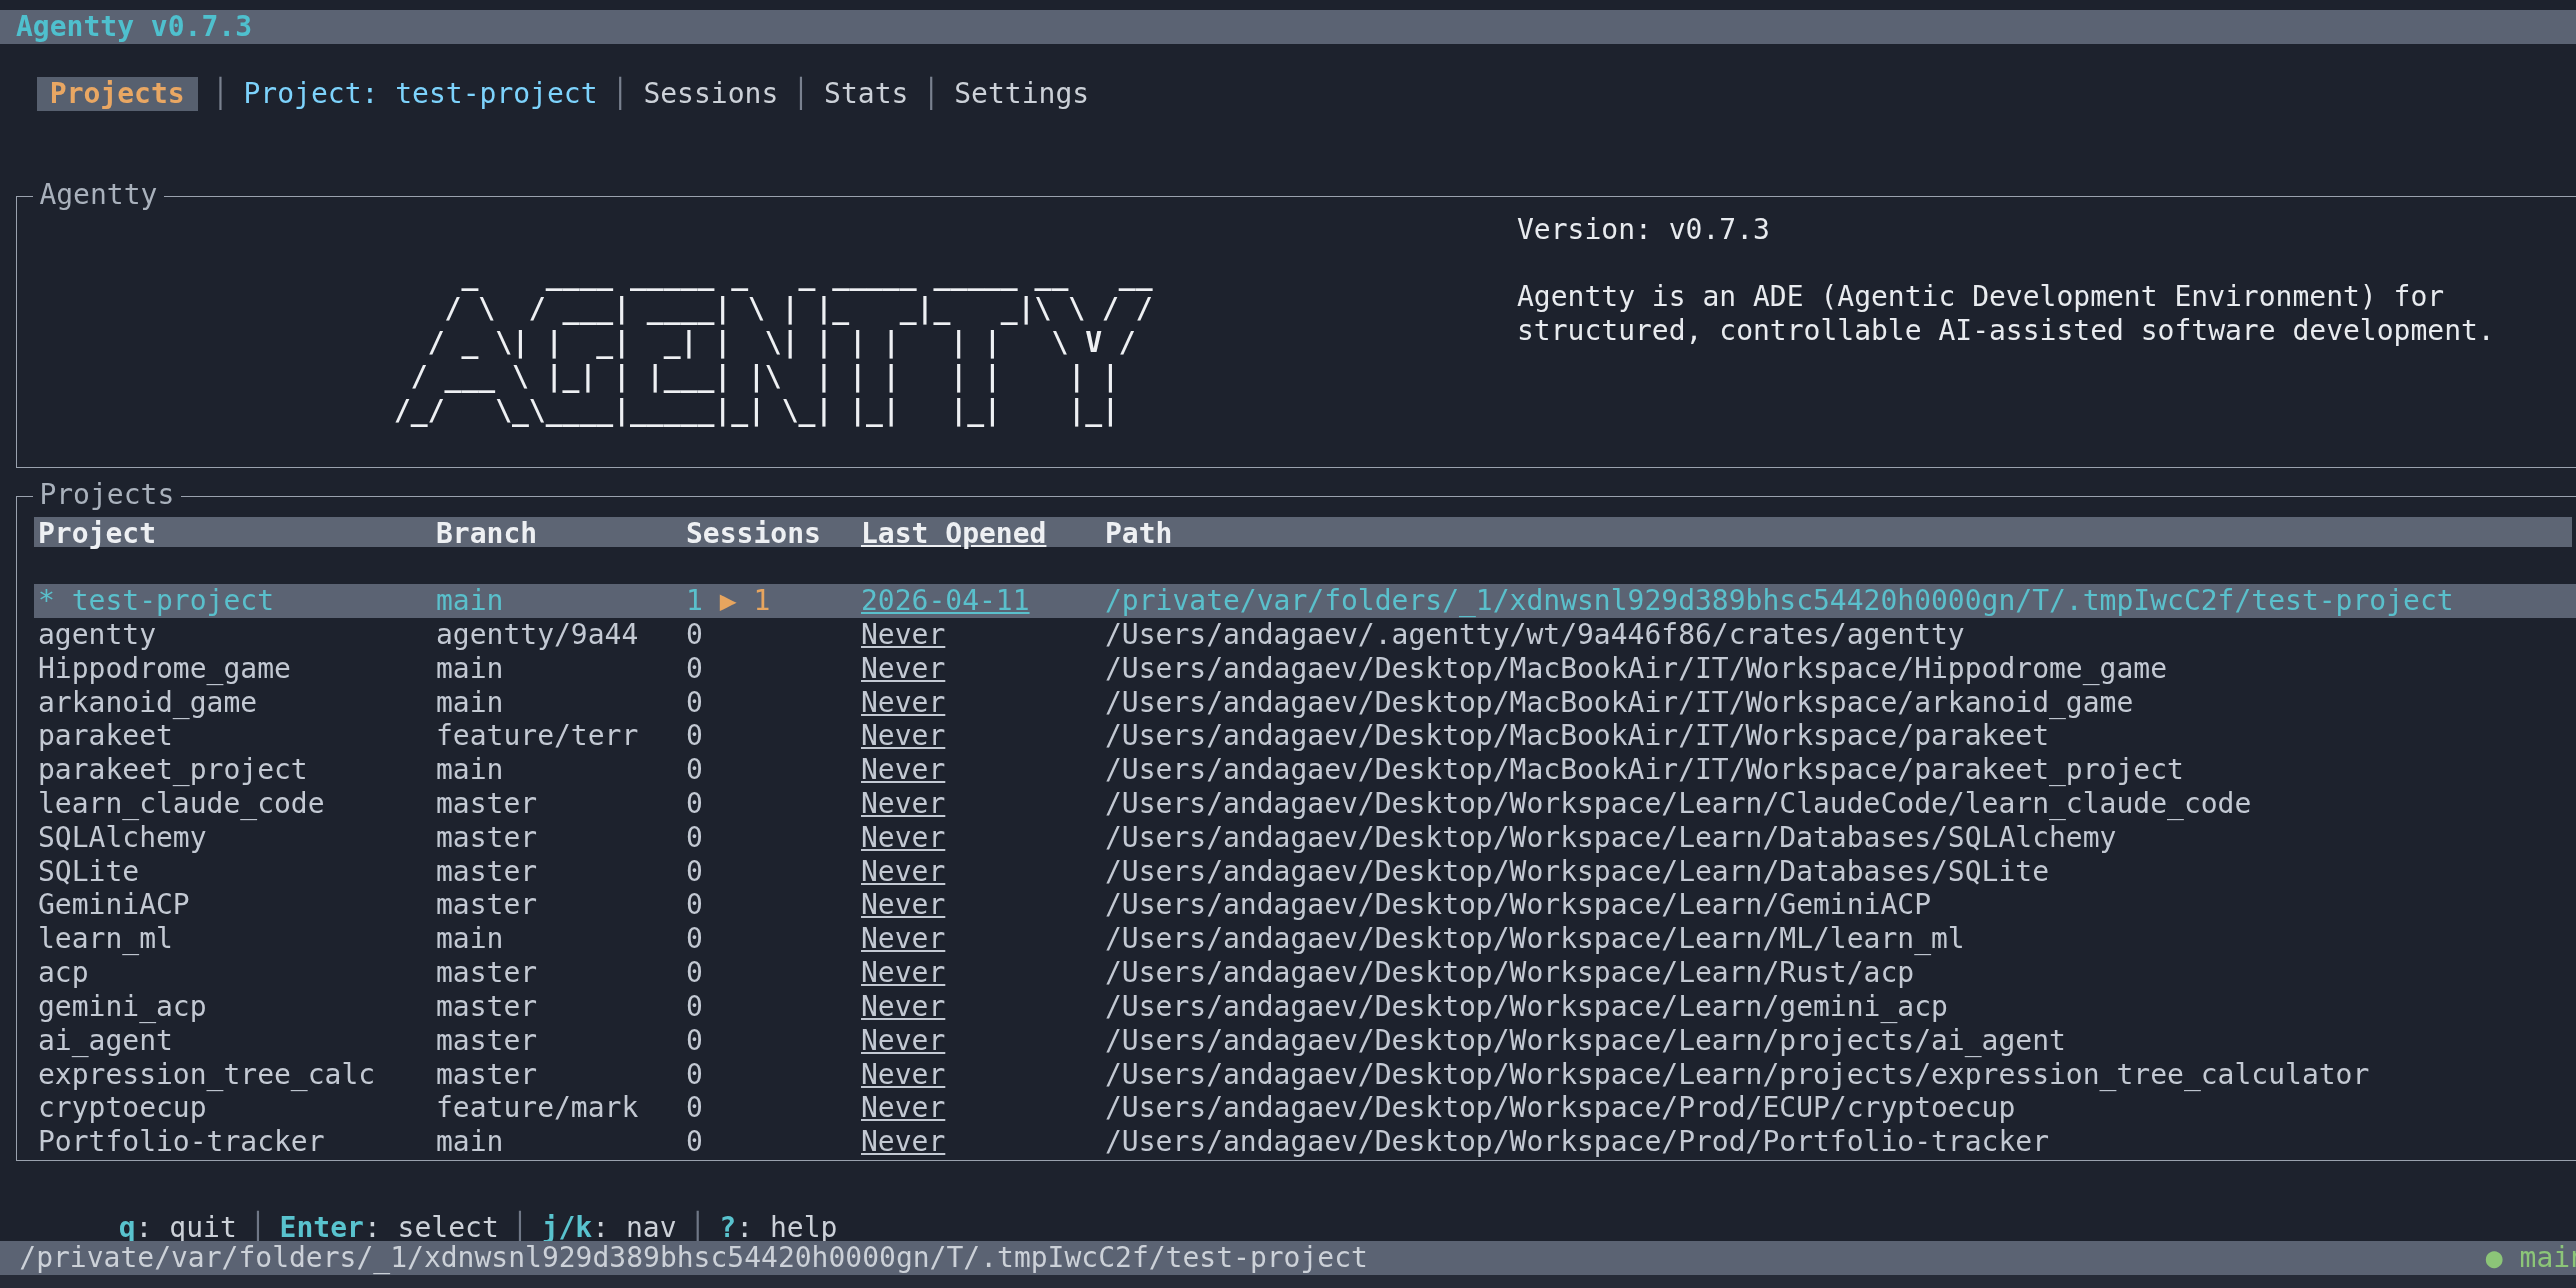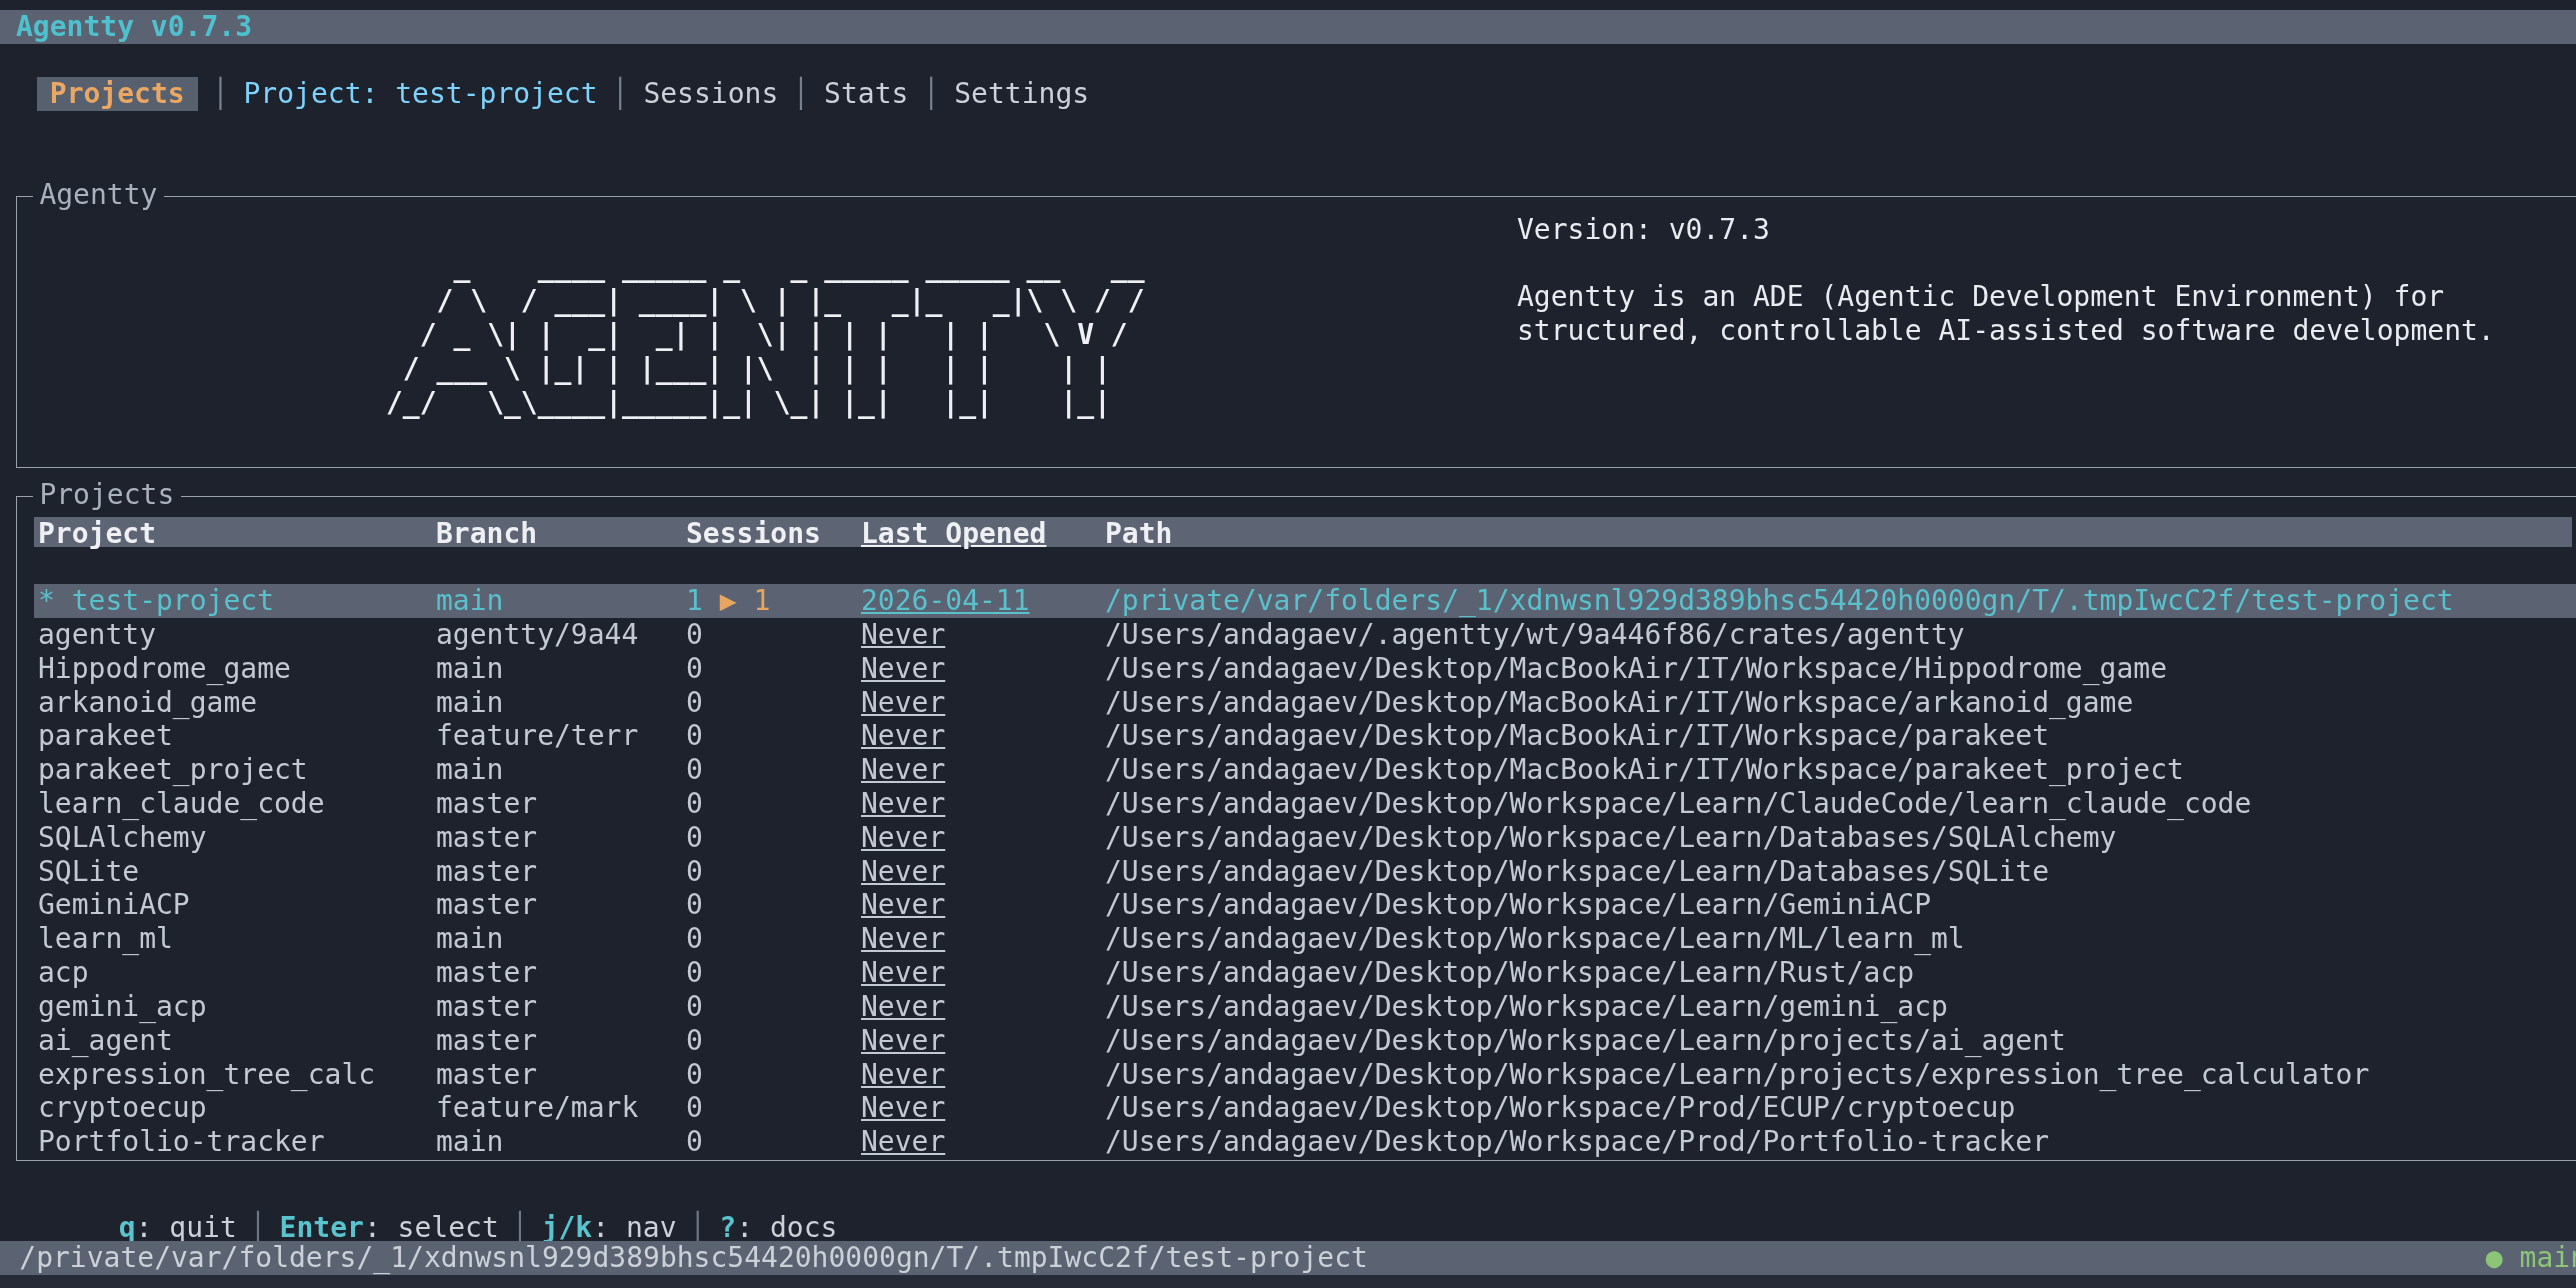--- a/index.html
+++ b/index.html
@@ -20,21 +20,21 @@
   .tab-active-projects{background:#57606f;color:#e9a763;font-weight:bold;padding:0 13px;}
   .tab-project{color:#7dd3fc;font-weight:normal;text-align:right;}
   .tab-plain{color:#ccd1d8;}
   .tabsep{color:#79818f;margin:0 14.5px;}
   
   .tuibox{border:1.6px solid #9aa2ae;}
   .box-agentty{left:16px;top:196px;width:2537px;height:270px;}
   .box-projects{left:16px;top:496px;width:2537px;height:663px;}
   .boxtitle{position:absolute;top:-19.3px;left:16px;background:#1d222d;padding:0 6.4px;color:#a9b1bc;line-height:34px;}
   
-  .logo{left:350px;top:246px;margin:4px;font-size:28px;line-height:34px;color:#eef0f3;font-weight:bold;white-space:pre;}
+  .logo{left:350px;top:246px;margin:12px;font-size:28px;line-height:34px;color:#eef0f3;font-weight:bold;white-space:pre;}
   .infoline{left:1485px;color:#e8ebef;}
   .info-version{top:213px;}
   .info-desc1{top:280px;}
   .info-desc2{top:314px;}
   .info-docs{top:382px;}
   
   .thead{left:34px;top:517px;width:2506px;height:30px;background:#5d6574;color:#eef0f3;font-weight:bold;}
   .cell{position:absolute;top:0;white-space:pre;line-height:34px;}
   .col-project{left:4px;}
   .col-branch{left:402px;}
@@ -113,21 +113,21 @@
     <span class="cell col-sessions"><span>1</span> <span class="accent-orange">▶</span> <span class="accent-orange">1</span></span>
     <span class="cell col-last">2026-04-11</span>
     <span class="cell col-path">/private/var/folders/_1/xdnwsnl929d389bhsc54420h0000gn/T/.tmpIwcC2f/test-project</span>
   </div>
 
   
   <div class="abs trows"><div class="trow" style="top: 0px;"><span class="cell col-project">agentty</span><span class="cell col-branch">agentty/9a44</span><span class="cell col-sessions">0</span><span class="cell col-last">Never</span><span class="cell col-path">/Users/andagaev/.agentty/wt/9a446f86/crates/agentty</span></div><div class="trow" style="top: 34px;"><span class="cell col-project">Hippodrome_game</span><span class="cell col-branch">main</span><span class="cell col-sessions">0</span><span class="cell col-last">Never</span><span class="cell col-path">/Users/andagaev/Desktop/MacBookAir/IT/Workspace/Hippodrome_game</span></div><div class="trow" style="top: 68px;"><span class="cell col-project">arkanoid_game</span><span class="cell col-branch">main</span><span class="cell col-sessions">0</span><span class="cell col-last">Never</span><span class="cell col-path">/Users/andagaev/Desktop/MacBookAir/IT/Workspace/arkanoid_game</span></div><div class="trow" style="top: 101px;"><span class="cell col-project">parakeet</span><span class="cell col-branch">feature/terr</span><span class="cell col-sessions">0</span><span class="cell col-last">Never</span><span class="cell col-path">/Users/andagaev/Desktop/MacBookAir/IT/Workspace/parakeet</span></div><div class="trow" style="top: 135px;"><span class="cell col-project">parakeet_project</span><span class="cell col-branch">main</span><span class="cell col-sessions">0</span><span class="cell col-last">Never</span><span class="cell col-path">/Users/andagaev/Desktop/MacBookAir/IT/Workspace/parakeet_project</span></div><div class="trow" style="top: 169px;"><span class="cell col-project">learn_claude_code</span><span class="cell col-branch">master</span><span class="cell col-sessions">0</span><span class="cell col-last">Never</span><span class="cell col-path">/Users/andagaev/Desktop/Workspace/Learn/ClaudeCode/learn_claude_code</span></div><div class="trow" style="top: 203px;"><span class="cell col-project">SQLAlchemy</span><span class="cell col-branch">master</span><span class="cell col-sessions">0</span><span class="cell col-last">Never</span><span class="cell col-path">/Users/andagaev/Desktop/Workspace/Learn/Databases/SQLAlchemy</span></div><div class="trow" style="top: 237px;"><span class="cell col-project">SQLite</span><span class="cell col-branch">master</span><span class="cell col-sessions">0</span><span class="cell col-last">Never</span><span class="cell col-path">/Users/andagaev/Desktop/Workspace/Learn/Databases/SQLite</span></div><div class="trow" style="top: 270px;"><span class="cell col-project">GeminiACP</span><span class="cell col-branch">master</span><span class="cell col-sessions">0</span><span class="cell col-last">Never</span><span class="cell col-path">/Users/andagaev/Desktop/Workspace/Learn/GeminiACP</span></div><div class="trow" style="top: 304px;"><span class="cell col-project">learn_ml</span><span class="cell col-branch">main</span><span class="cell col-sessions">0</span><span class="cell col-last">Never</span><span class="cell col-path">/Users/andagaev/Desktop/Workspace/Learn/ML/learn_ml</span></div><div class="trow" style="top: 338px;"><span class="cell col-project">acp</span><span class="cell col-branch">master</span><span class="cell col-sessions">0</span><span class="cell col-last">Never</span><span class="cell col-path">/Users/andagaev/Desktop/Workspace/Learn/Rust/acp</span></div><div class="trow" style="top: 372px;"><span class="cell col-project">gemini_acp</span><span class="cell col-branch">master</span><span class="cell col-sessions">0</span><span class="cell col-last">Never</span><span class="cell col-path">/Users/andagaev/Desktop/Workspace/Learn/gemini_acp</span></div><div class="trow" style="top: 406px;"><span class="cell col-project">ai_agent</span><span class="cell col-branch">master</span><span class="cell col-sessions">0</span><span class="cell col-last">Never</span><span class="cell col-path">/Users/andagaev/Desktop/Workspace/Learn/projects/ai_agent</span></div><div class="trow" style="top: 440px;"><span class="cell col-project">expression_tree_calc</span><span class="cell col-branch">master</span><span class="cell col-sessions">0</span><span class="cell col-last">Never</span><span class="cell col-path">/Users/andagaev/Desktop/Workspace/Learn/projects/expression_tree_calculator</span></div><div class="trow" style="top: 473px;"><span class="cell col-project">cryptoecup</span><span class="cell col-branch">feature/mark</span><span class="cell col-sessions">0</span><span class="cell col-last">Never</span><span class="cell col-path">/Users/andagaev/Desktop/Workspace/Prod/ECUP/cryptoecup</span></div><div class="trow" style="top: 507px;"><span class="cell col-project">Portfolio-tracker</span><span class="cell col-branch">main</span><span class="cell col-sessions">0</span><span class="cell col-last">Never</span><span class="cell col-path">/Users/andagaev/Desktop/Workspace/Prod/Portfolio-tracker</span></div></div>
 
   
   <div class="abs helpbar">
-    <span class="hkey">q</span><span class="hlabel">: quit</span><span class="hsep">│</span><span class="hkey">Enter</span><span class="hlabel">: select</span><span class="hsep">│</span><span class="hkey">j/k</span><span class="hlabel">: nav</span><span class="hsep">│</span><span class="hkey">?</span><span class="hlabel">: docs</span>
+    <span class="hkey">q</span><span class="hlabel">: quit</span><span class="hsep">│</span><span class="hkey">Enter</span><span class="hlabel">: select</span><span class="hsep">│</span><span class="hkey">j/k</span><span class="hlabel">: nav</span><span class="hsep">│</span><span class="hkey">?</span><span class="hlabel">: help</span>
   </div>
 
   
   <div class="abs statusbar">
     <span class="statuspath">/private/var/folders/_1/xdnwsnl929d389bhsc54420h0000gn/T/.tmpIwcC2f/test-project</span>
     <span class="statusgit"><span>●</span> <span>main</span></span>
   </div>
   <div class="abs bottomstrip"></div>
 
 </div>

